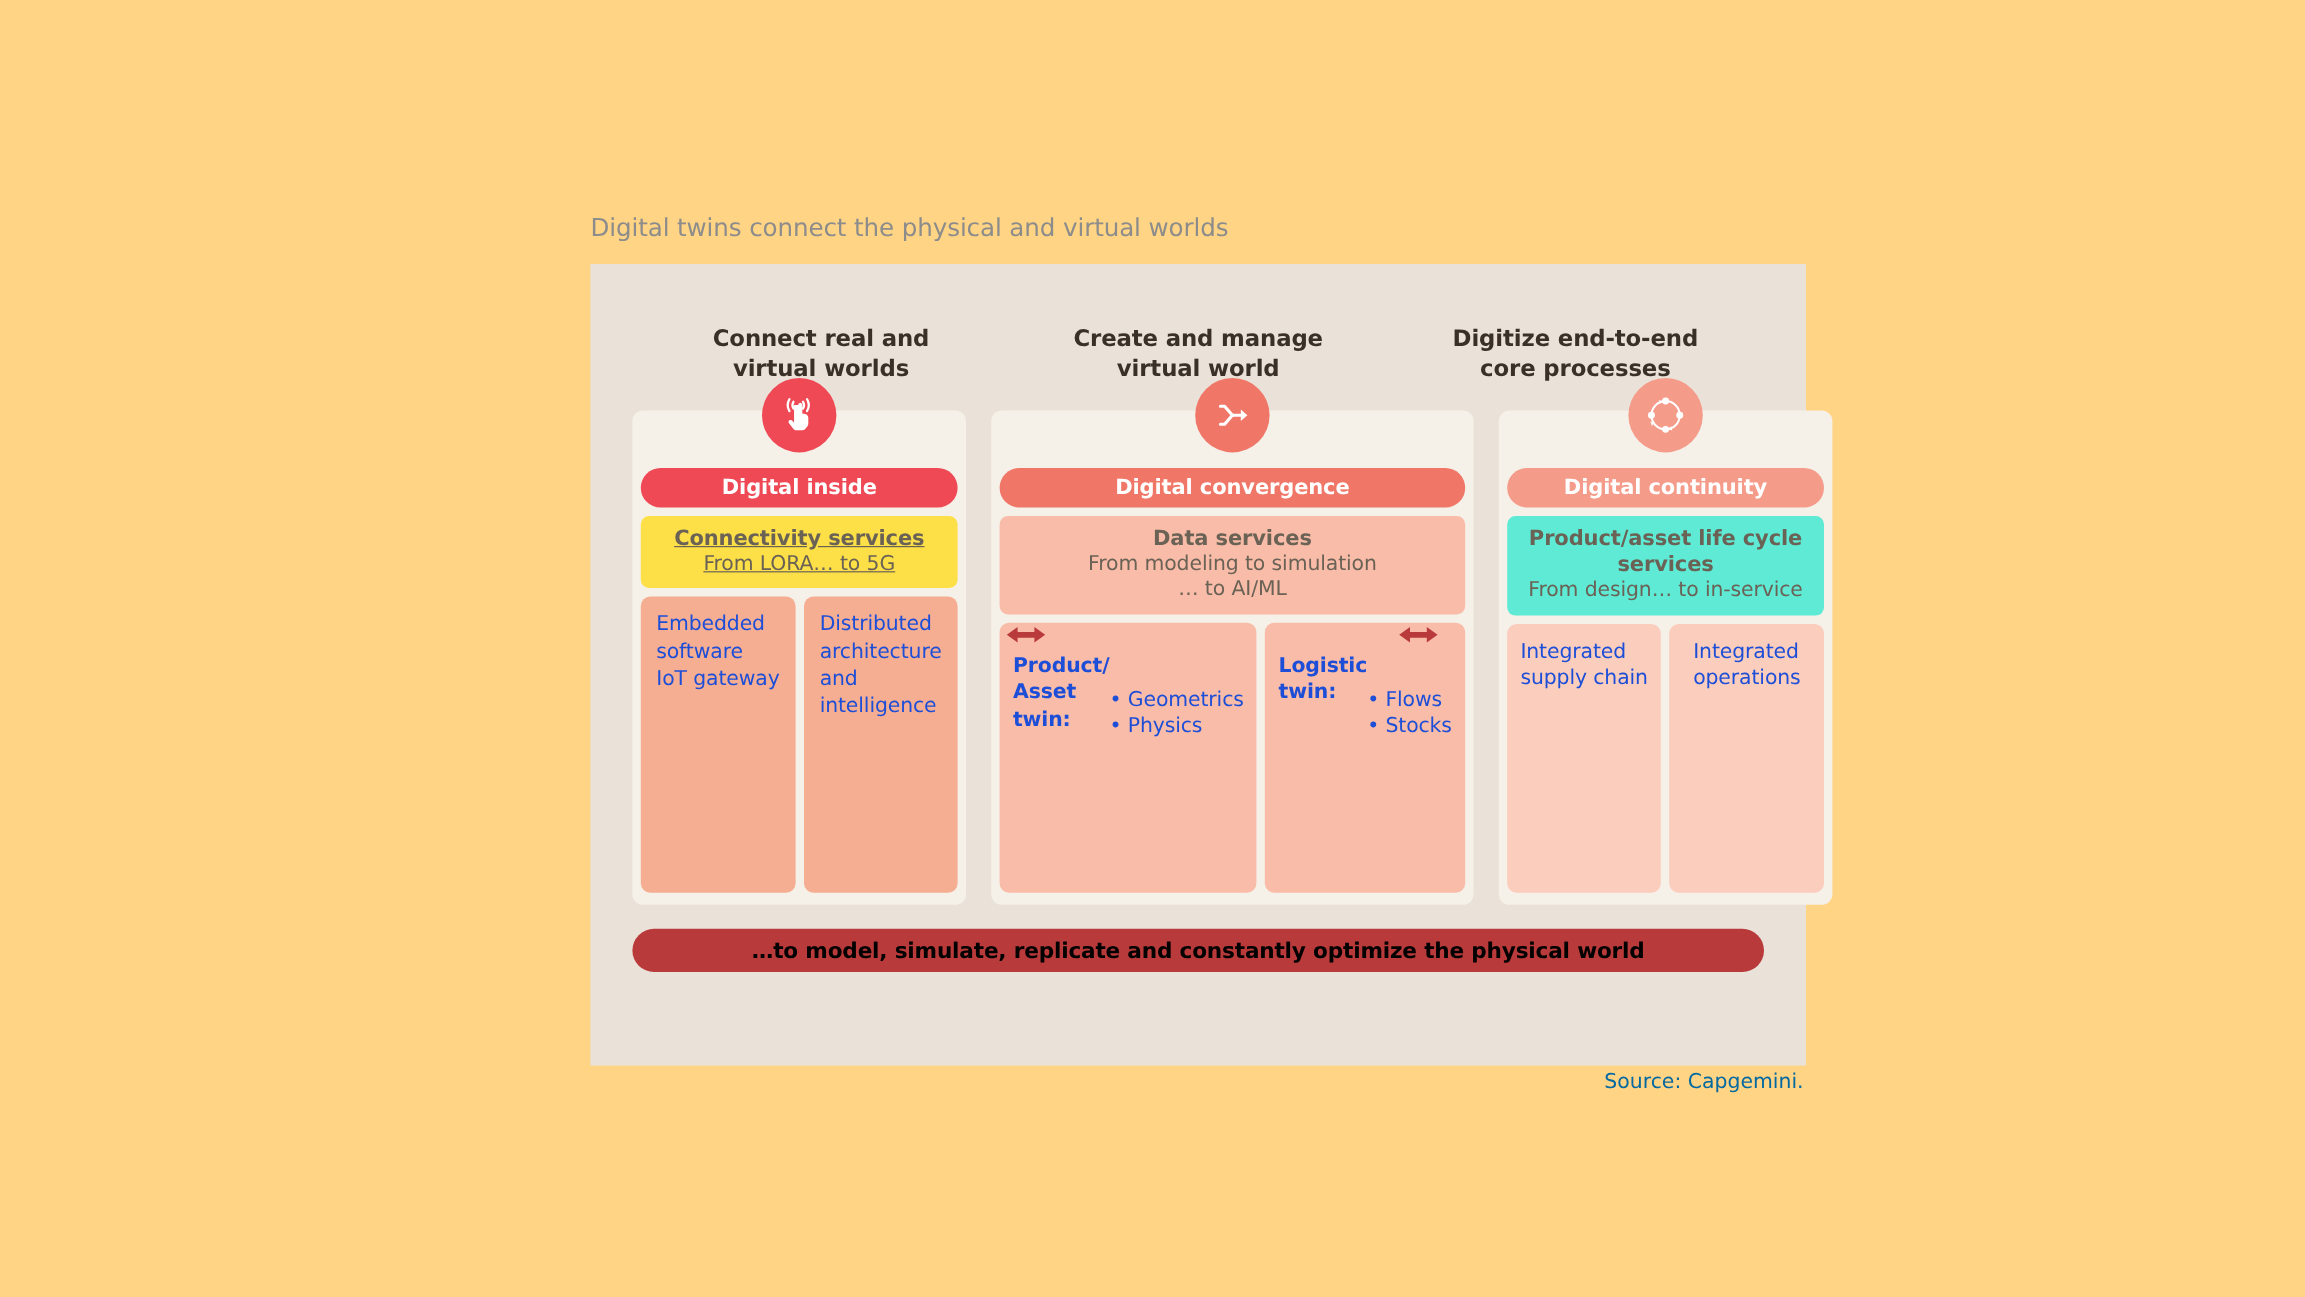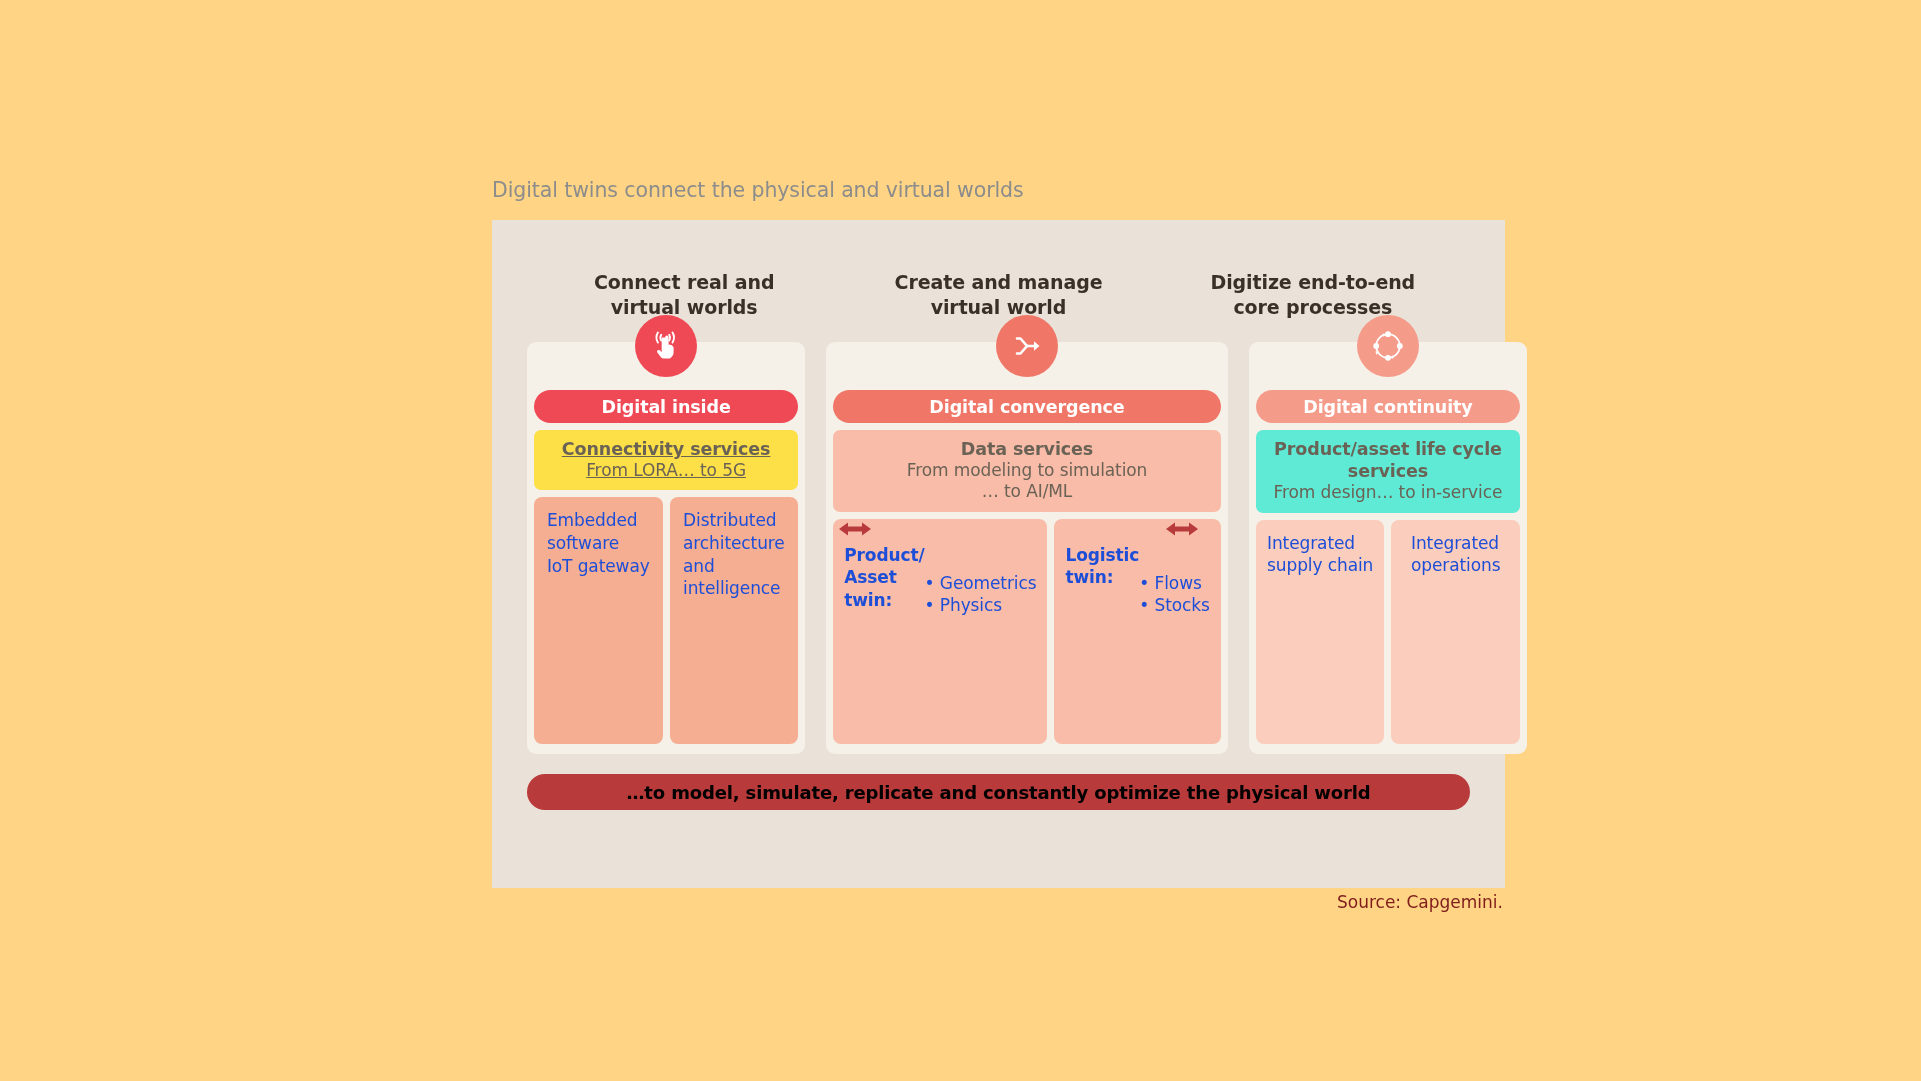--- a/index.html
+++ b/index.html
@@ -47,21 +47,21 @@
     background: #EAE2D8;
   }
 
   .fig-source {
     position: absolute;
     left: 0;
     top: 732px;
     width: 1013px;
     text-align: right;
     font-size: 17px;
-    color: #7f1d1d;
+    color: #0369a1;
     padding-right: 2px;
   }
 
   
   .headers {
     position: absolute;
     left: 35px;
     top: 50px;
     width: 943px;
     display: flex;

